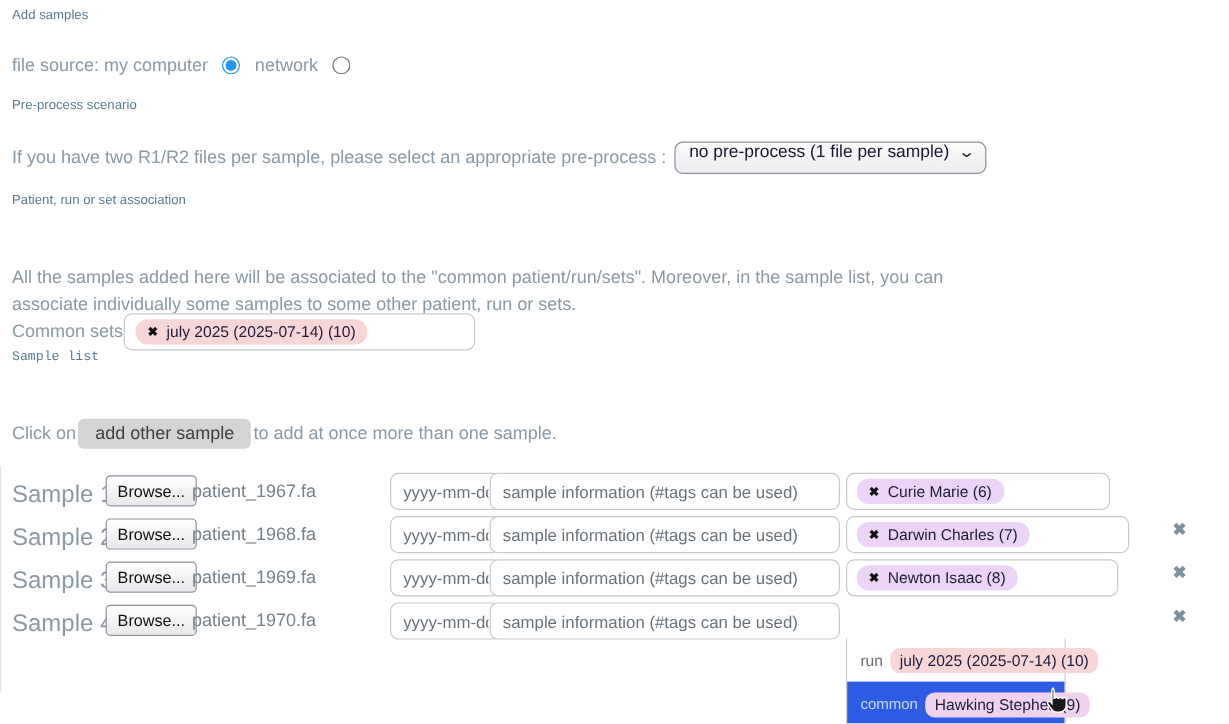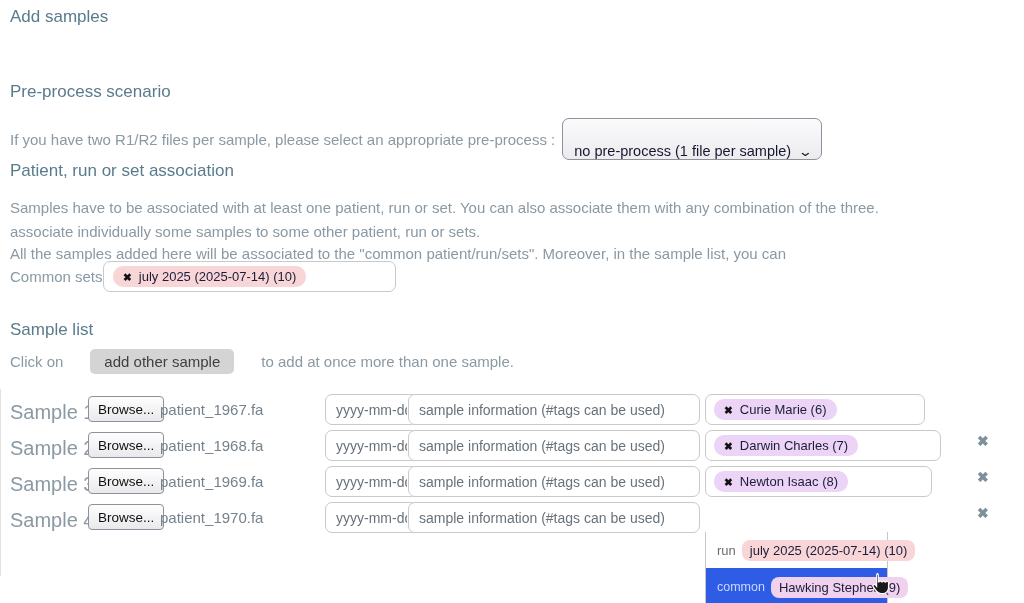--- a/index.html
+++ b/index.html
@@ -1,32 +1,32 @@
 <!DOCTYPE html>
 <html><head>
 <meta charset="utf-8">
 <style>
   * { box-sizing: border-box; margin: 0; padding: 0; }
   html,body { background:#fff; }
   body { font-family: "Liberation Sans", sans-serif; }
   .page { position:relative; width:1024px; height:603px; background:#fff; overflow:hidden; }
 
-  .h2 { position:absolute; left:10px; font-size:17px; font-weight:500; color:#5a7b8c; }
+  .h2 { position:absolute; left:10px; font-size:11px; font-weight:500; color:#5a7b8c; }
   .h-add { top:7px; }
   .h-pre { top:82px; }
   .h-assoc { top:161px; }
-  .h-slist { top:320px; }
+  .h-slist { top:292px;font-family:Liberation Mono, monospace; }
 
   .gray { color:#8a99a3; font-size:15px; }
 
   .radio-line { position:absolute; left:10px; top:46px; display:flex; align-items:center; gap:8px; }
   .radio-line input[type=radio]{ width:15px; height:15px; accent-color:#2196f3; margin:0 4px; }
 
   .pre-line { position:absolute; left:10px; top:118px; display:flex; align-items:center; gap:7px; }
-  .select-box { display:flex; align-items:flex-end; gap:9px; height:42px; padding:0 10px 0 11px;
+  .select-box { display:flex; align-items:flex-start; gap:9px; height:27px; padding:0 10px 0 11px;
     border:1px solid #8f8f9d; border-radius:7px; background:linear-gradient(#fbfbfc,#ececef);
     font-size:14.5px; color:#16162e; cursor:default; }
   .select-box .chev { font-size:13px; color:#1b1b1b; transform:scaleX(1.4); }
 
   .para { position:absolute; left:10px; color:#8a99a3; font-size:15px; }
   .p1 { top:199px; }
   .p2 { top:221px; line-height:21.5px; }
   .p2 span { display:block; }
 
   .common-row { position:absolute; left:10px; top:261px; }
@@ -34,21 +34,21 @@
   .common-box { position:absolute; left:93px; top:0; width:293px; height:31px; border:1px solid #c9c9c9;
     border-radius:7px; background:#fff; display:flex; align-items:center; padding-left:9px; }
 
   .pill { display:inline-flex; align-items:center; border-radius:10px; padding:3px 10px;
     font-size:13px; color:#1c1c3a; white-space:nowrap; }
   .pill .px { font-size:10.5px; font-weight:bold; color:#111; margin-right:7px; cursor:pointer; }
   .pink { background:#f8d6d7; }
   .lav  { background:#ebd4f5; }
   .lav2 { background:#f0d2ee; }
 
-  .click-line { position:absolute; left:10px; top:349px; display:flex; align-items:center; gap:27px; }
+  .click-line { position:absolute; left:10px; top:349px; display:flex; align-items:center; gap:2px; }
   .add-btn { background:#d4d4d4; color:#3f3f3f; border:none; border-radius:5px; font-size:15px;
     padding:4px 14px; font-family:inherit; cursor:pointer; }
 
   .srow { position:absolute; left:0; width:1024px; height:31px; }
   .r1 { top:394px; } .r2 { top:430px; } .r3 { top:466px; } .r4 { top:502px; }
   .slabel { position:absolute; left:10px; top:7px; color:#8a99a3; font-size:20px; }
   .browse { position:absolute; left:88px; top:2px; height:26px; padding:0 9px; font-family:inherit;
     font-size:13.5px; color:#0f0f0f; border:1px solid #8f8f9d; border-radius:4px;
     background:linear-gradient(#fefefe,#e9e9ec); cursor:pointer; }
   .fname { position:absolute; left:160px; top:7px; color:#75828c; font-size:15px; }
@@ -79,37 +79,42 @@
 
   .cursor { position:absolute; left:162px; top:40px; width:23px; height:25px; }
 </style>
 </head>
 <body>
 
 <div class="page">
 
   <div class="h2 h-add">Add samples</div>
 
+  <div class="radio-line">
+    <span class="gray">file source: my computer</span>
+    <input type="radio" name="filesource" checked="" style="">
+    <span class="gray">network</span>
+    <input type="radio" name="filesource" style="">
+  </div>
 
   <div class="h2 h-pre">Pre-process scenario</div>
 
   <div class="pre-line">
     <span class="gray">If you have two R1/R2 files per sample, please select an appropriate pre-process :</span>
     <div class="select-box">
       <span>no pre-process (1 file per sample)</span>
       <span class="chev">⌄</span>
     </div>
   </div>
 
   <div class="h2 h-assoc">Patient, run or set association</div>
 
-  <div class="para p1 gray">Samples have to be associated with at least one patient, run or set. You can also associate them with any combination of the three.</div>
   <div class="para p2 gray">
+    <span>All the samples added here will be associated to the "common patient/run/sets". Moreover, in the sample list, you can</span>
     <span>associate individually some samples to some other patient, run or sets.</span>
-    <span>All the samples added here will be associated to the "common patient/run/sets". Moreover, in the sample list, you can</span>
   </div>
 
   <div class="common-row">
     <span class="common-label gray">Common sets:</span>
     <div class="common-box">
       <span class="pill pink">
         <span class="px">✖</span>
         <span>july 2025 (2025-07-14) (10)</span>
       </span>
     </div>

